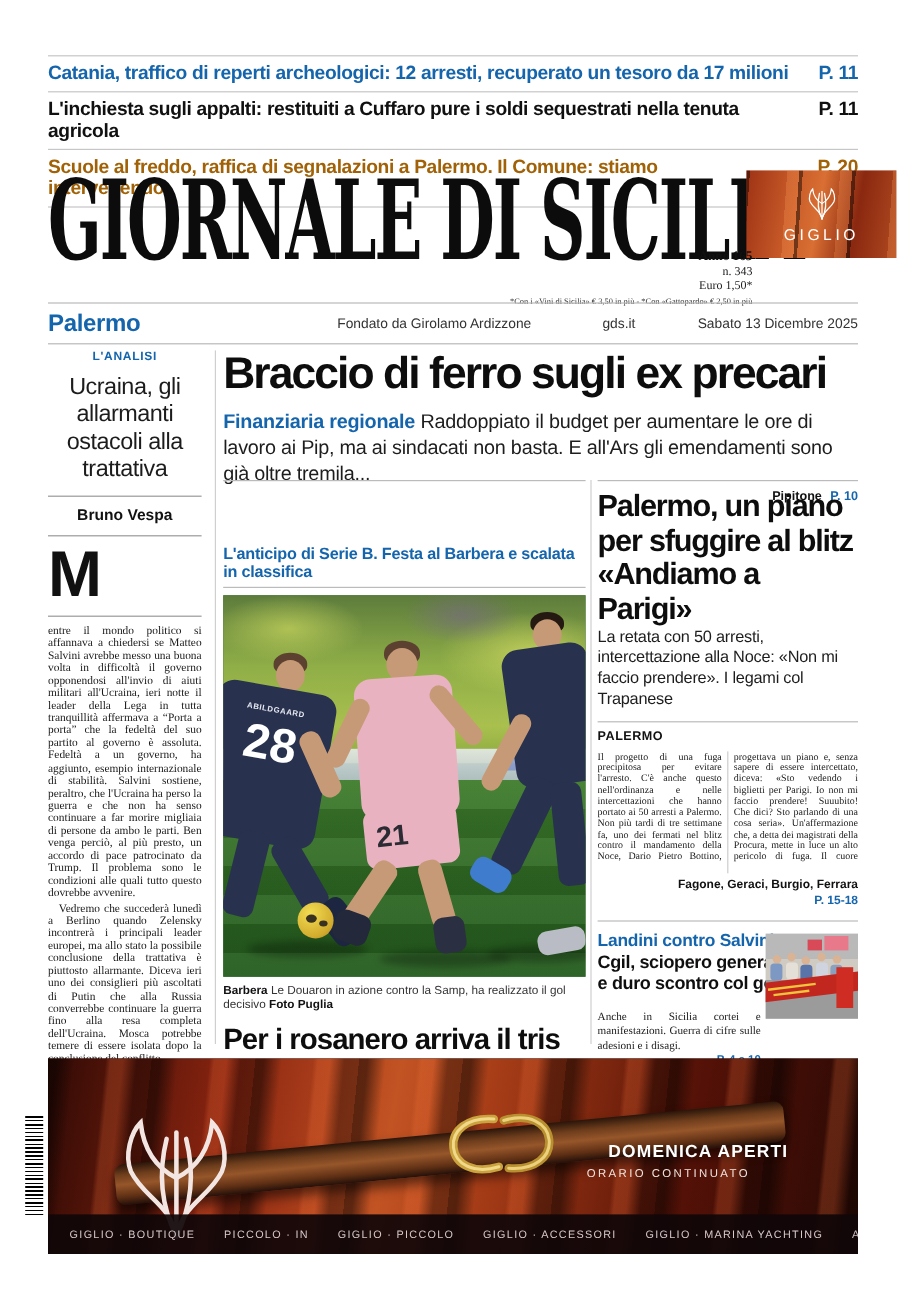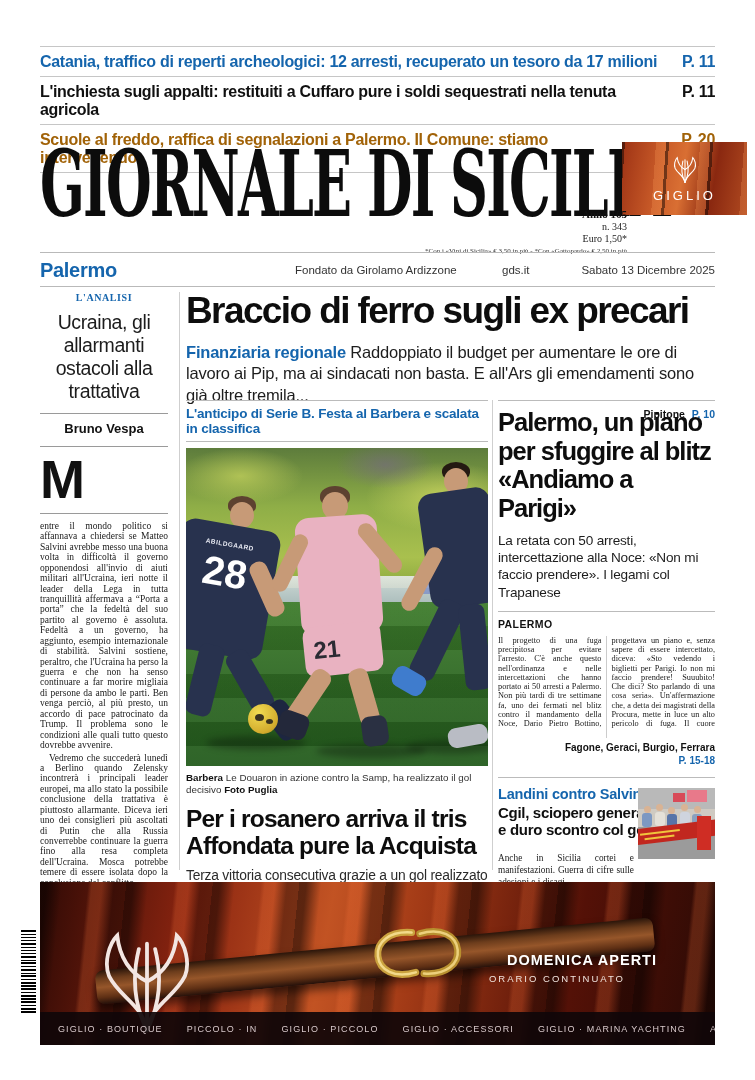--- a/index.html
+++ b/index.html
@@ -33,33 +33,33 @@
   .edition{position:absolute;top:66px;right:88px;text-align:right;line-height:1.2;font-family:Liberation Serif, serif;}
   .ed-anno{font-weight:bold;font-size:11px;}
   .ed-sm{font-size:10px;color:#222;}
   .ed-note{font-size:7px;color:#333;margin-top:2px;white-space:nowrap;}
 
   
   .dateline{position:absolute;left:40px;right:40px;top:252px;height:33px;
             border-top:1px solid #b9b9b9;border-bottom:1px solid #b9b9b9;}
   .dateline span{position:absolute;top:50%;transform:translateY(-50%);font-size:11.5px;color:#333;}
   .dl-city{left:0;font-size:20px !important;font-weight:bold;color:#1565ad !important;letter-spacing:-0.3px;}
-  .dl-founded{left:255px;}
+  .dl-founded{left:241px;}
   .dl-site{left:462px;}
   .dl-date{right:0;}
 
   
   .content{position:absolute;left:40px;right:40px;top:292px;height:586px;}
   .vdiv{position:absolute;width:1px;background:#cfcfcf;}
   .vdiv-left{left:139px;top:0;bottom:8px;}
   .vdiv-right{left:452px;top:108px;bottom:8px;}
 
   
   .col-left{position:absolute;left:0;top:0;width:128px;}
-  .an-kicker{color:#1565ad;font-weight:bold;font-size:10px;letter-spacing:0.6px;text-align:center;font-family:Liberation Serif, serif;}
+  .an-kicker{color:#1565ad;font-weight:bold;font-size:10px;letter-spacing:0.6px;text-align:center;}
   .an-head{font-size:19.5px;font-weight:400;color:#1c1c1c;text-align:center;line-height:1.18;
            letter-spacing:-0.4px;margin-top:8px;}
   .an-rule{border:0;border-top:1px solid #9a9a9a;margin:10px 0 0;}
   .an-byline{font-weight:bold;font-size:13px;text-align:center;margin-top:7px;}
   .an-drop{font-weight:800;font-size:54px;line-height:0.85;margin-top:10px;letter-spacing:-2px;}
   .an-body{font-family:"Liberation Serif",serif;font-size:9.5px;line-height:1.1;
            text-align:justify;color:#191919;margin-top:7px;}
   .an-body + .an-body{text-indent:9px;margin-top:2px;}
   .an-follow{font-weight:bold;font-size:11.5px;text-align:right;margin-top:4px;}
   .an-copy{font-size:6.5px;color:#555;text-align:center;margin-top:4px;letter-spacing:0.3px;}
@@ -70,21 +70,21 @@
              line-height:1.02;white-space:nowrap;}
   .lead-stand{font-size:16.5px;line-height:1.3;margin-top:12px;color:#1d1d1d;letter-spacing:-0.2px;}
   .lead-kicker{color:#1565ad;font-weight:bold;}
   .lead-byline{text-align:right;font-size:10.5px;margin-top:2px;}
   .by-name{font-weight:bold;color:#111;}
   .by-page{font-weight:bold;color:#1565ad;margin-left:4px;}
 
   
   .col-center{position:absolute;left:146px;top:108px;width:302px;border-top:1px solid #bbb;}
   .match-kicker{color:#1565ad;font-weight:bold;font-size:13.5px;padding:5px 0 5px;
-                border-bottom:1px solid #bbb;letter-spacing:-0.2px;}
+                border-bottom:1px solid #bbb;letter-spacing:-0.2px;margin-top:48px;}
   .photo{position:relative;width:302px;height:318px;margin-top:6px;overflow:hidden;background:#2f6b25;}
   .ph-stands{position:absolute;left:0;top:0;right:0;height:140px;
      background:
        radial-gradient(90px 40px at 18% 20%,rgba(190,205,90,0.8),rgba(0,0,0,0) 70%),
        radial-gradient(70px 34px at 66% 12%,rgba(120,100,140,0.55),rgba(0,0,0,0) 70%),
        radial-gradient(110px 50px at 85% 35%,rgba(205,215,95,0.8),rgba(0,0,0,0) 70%),
        linear-gradient(180deg,#5d7c3c 0%,#8fae47 42%,#a9c04e 78%,#8aa83f 100%);}
   .ph-board{position:absolute;left:0;right:0;top:128px;height:26px;
      background:linear-gradient(180deg,rgba(235,238,245,0.85),rgba(205,212,228,0.8));}
   .ph-board i{position:absolute;top:6px;height:12px;border-radius:3px;background:rgba(90,110,200,0.5);}
@@ -111,21 +111,21 @@
   .shadow{position:absolute;background:rgba(0,0,0,0.28);border-radius:50%;filter:blur(3px);}
   .caption{font-size:9.8px;color:#333;margin-top:6px;line-height:1.25;}
   .cap-b{font-weight:bold;color:#111;}
   .match-head{margin:10px 0 0;font-size:24.5px;font-weight:800;letter-spacing:-0.8px;line-height:1.07;color:#0d0d0d;}
   .match-stand{font-size:13.8px;color:#2a2a2a;margin-top:9px;letter-spacing:-0.2px;}
   .match-byline{text-align:right;font-size:10.5px;margin-top:6px;}
 
   
   .col-right{position:absolute;left:458px;right:0;top:108px;border-top:1px solid #bbb;}
   .blitz-head{margin:7px 0 0;font-size:25.5px;font-weight:800;letter-spacing:-1px;line-height:1.12;color:#0d0d0d;}
-  .blitz-stand{font-size:13.6px;line-height:1.26;margin-top:10px;color:#1d1d1d;letter-spacing:-0.2px;}
+  .blitz-stand{font-size:13.6px;line-height:1.26;color:#1d1d1d;letter-spacing:-0.2px;}
   .blitz-rule{border:0;border-top:1px solid #bbb;margin:10px 0 0;}
   .blitz-city{font-weight:bold;font-size:10.5px;letter-spacing:0.4px;margin-top:6px;}
   .blitz-body{font-family:"Liberation Serif",serif;font-size:8.3px;line-height:1.12;text-align:justify;
               color:#191919;margin-top:6px;column-count:2;column-gap:10px;column-rule:1px solid #ccc;
               height:102px;overflow:hidden;}
   .blitz-byline{text-align:right;font-size:10px;margin-top:3px;line-height:1.3;}
   .sec-rule{border:0;border-top:1px solid #bbb;margin:10px 0 8px;}
   .mini{position:relative;min-height:78px;}
   .mini-kicker{color:#1565ad;font-weight:bold;font-size:14.5px;letter-spacing:-0.2px;}
   .mini-head{font-size:15px;font-weight:800;letter-spacing:-0.3px;line-height:1.15;margin-top:2px;color:#0f0f0f;}

